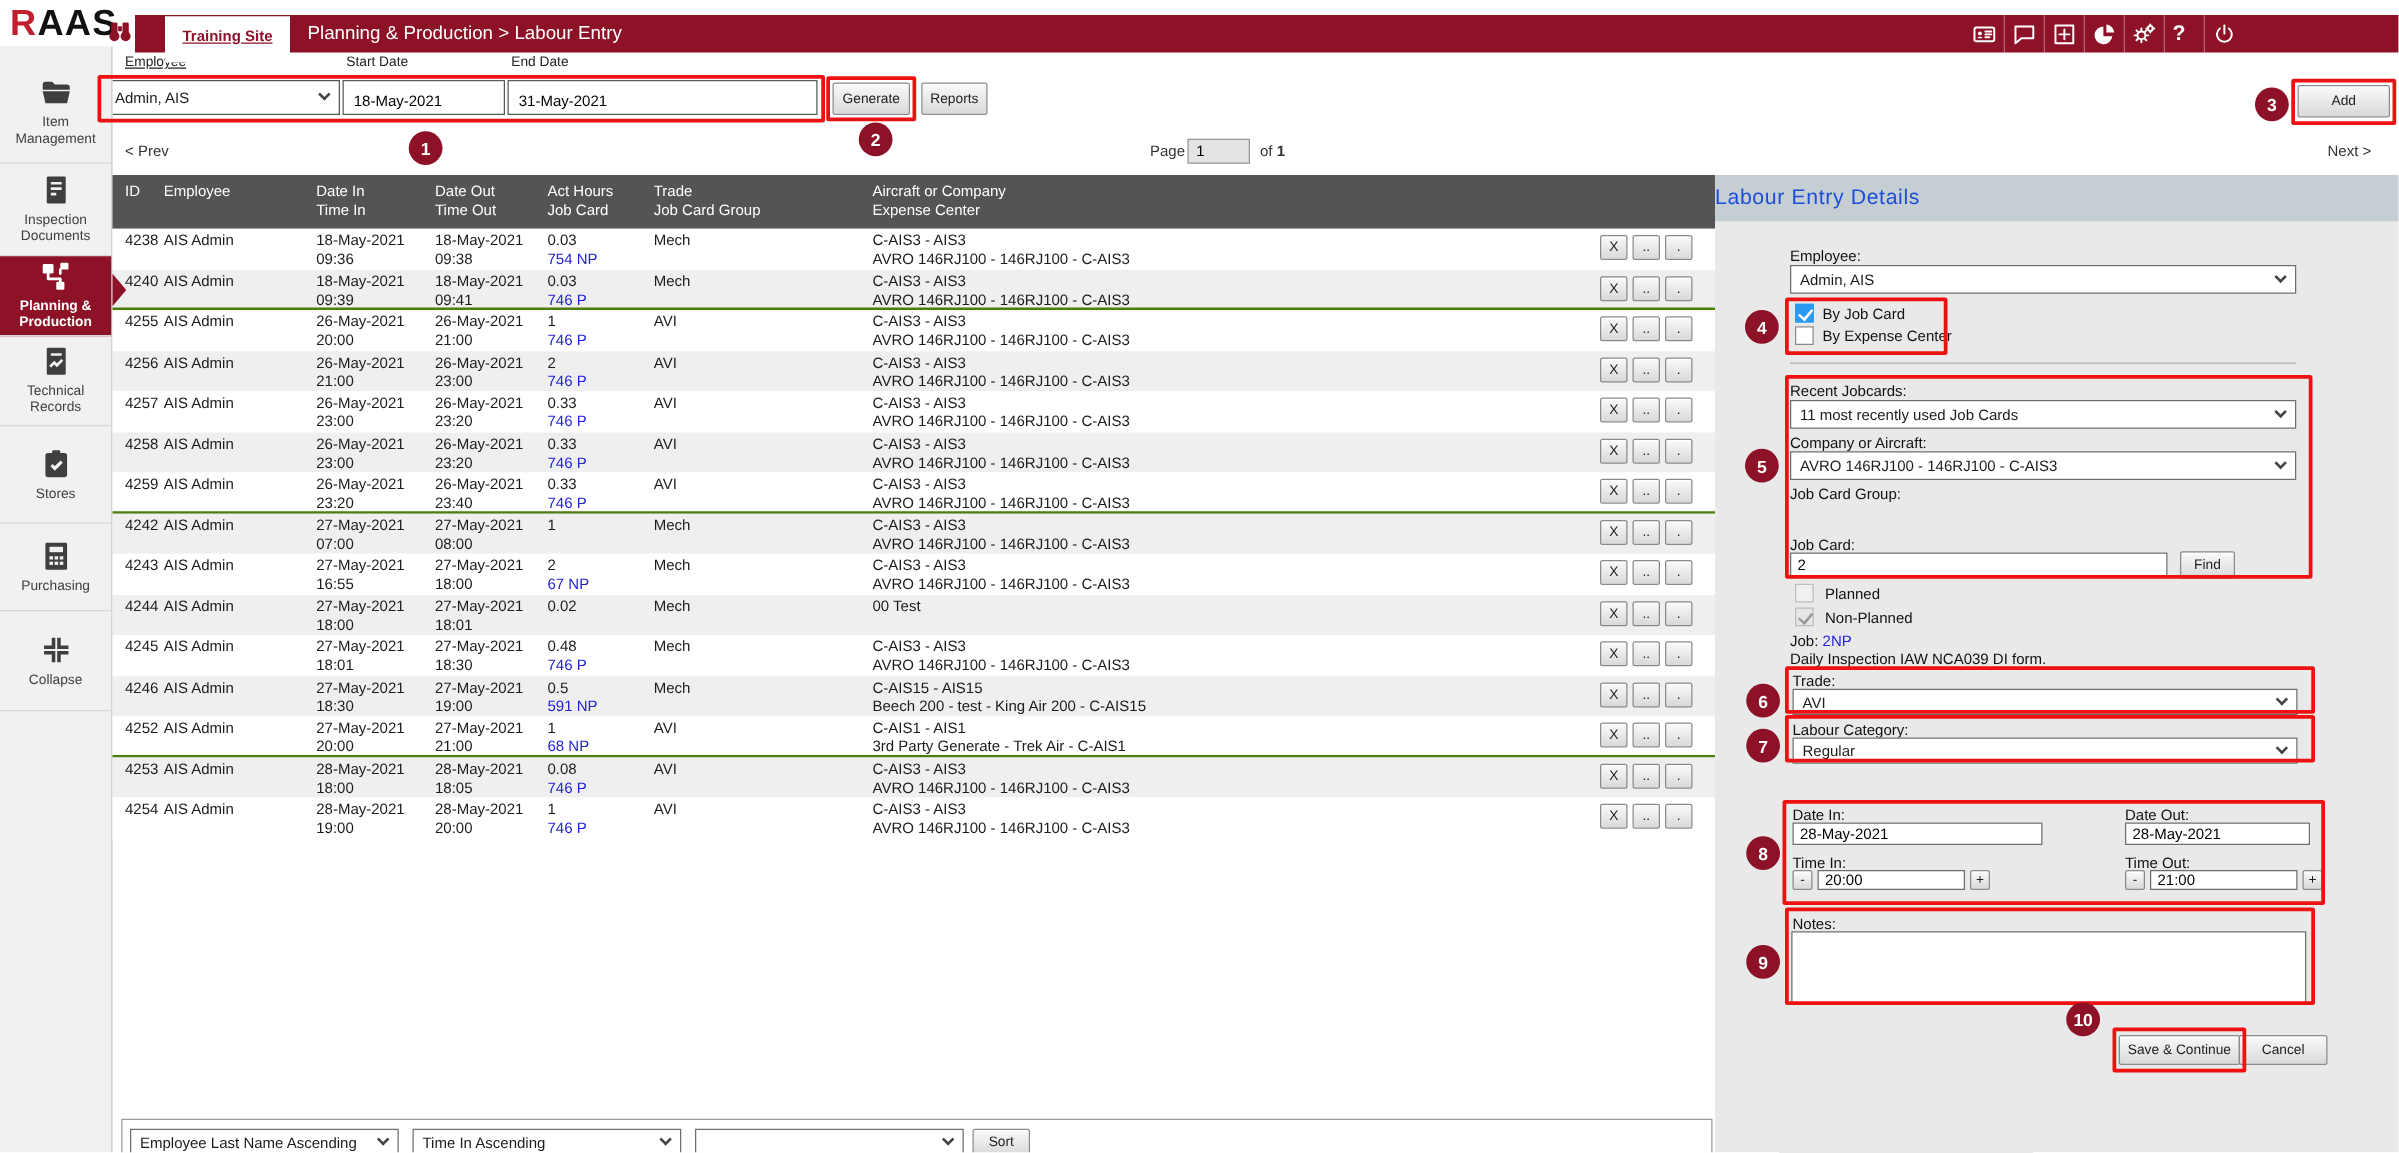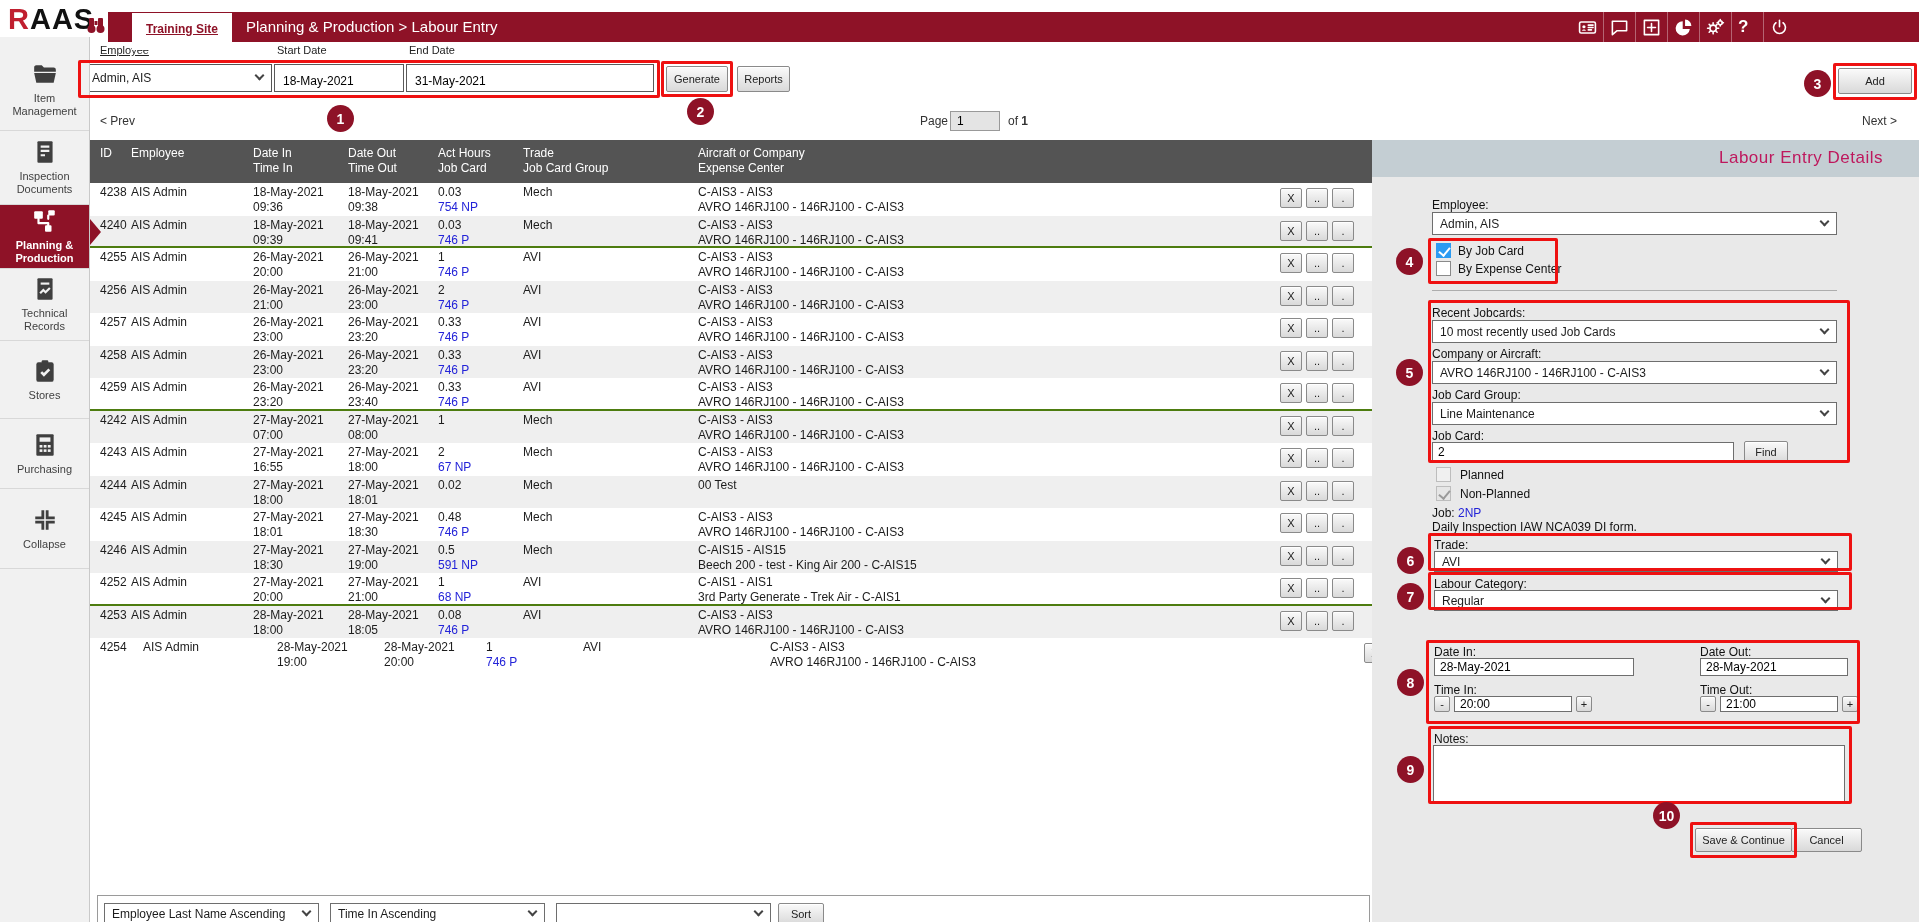--- a/index.html
+++ b/index.html
@@ -59,21 +59,21 @@
   .trow.alt{background:#efefef}
   .trow.sep{border-bottom:2px solid #4d7c0f}
   .cell{padding-top:2px;line-height:15px;font-size:12px;overflow:hidden;white-space:nowrap}
   .link{color:#2323d8;cursor:pointer}
   .acts{display:flex;gap:4px;padding-top:5px}
   .rbtn{width:22px;height:20px;font-size:11px}
 
   
   .panel{left:1372px;top:140px;width:547px;height:782px;background:#e9e9e9}
   .panel-band{position:absolute;left:0;top:0;width:100%;height:37px;background:#c4ced3;
-              color:#be185d;font-size:17px;text-align:right;padding:8px 36px 0 0;letter-spacing:.5px}
+              color:#1d4ed8;font-size:17px;text-align:left;padding:8px 36px 0 0;letter-spacing:.5px}
   .plabel{font-size:12px;color:#111}
   .cb{position:absolute;width:15px;height:15px;background:#fff;border:1px solid #8a8a8a}
   .cb.checked{background:#2b9bf2;border-color:#2b9bf2}
   .cb.checked::after{content:"";position:absolute;left:4px;top:1px;width:5px;height:9px;
      border-right:2px solid #fff;border-bottom:2px solid #fff;transform:rotate(40deg)}
   .cb.dis{background:#f0f0f0;border-color:#bdbdbd}
   .cb.dis.checked{background:#e6e6e6;border-color:#bdbdbd}
   .cb.dis.checked::after{border-color:#9a9a9a}
   .inp{position:absolute;background:#fff;border:1px solid #6e6e6e;font-size:12px;
        padding:0 5px;font-family:inherit}
@@ -780,21 +780,21 @@
         <div class="cell">
           <div>C-AIS3 - AIS3</div>
           <div>AVRO 146RJ100 - 146RJ100 - C-AIS3</div>
         </div>
         <div class="acts">
           <button class="btn rbtn">X</button>
           <button class="btn rbtn">..</button>
           <button class="btn rbtn">.</button>
         </div>
       </div>
-      <div class="abs trow" style="top: 638px; height: 32.5px; gap: 12px;">
+      <div class="abs trow" style="top: 638px; height: 32.5px;">
         <div class="cell">
           <div>4254</div>
           <div></div>
         </div>
         <div class="cell">
           <div>AIS Admin</div>
           <div></div>
         </div>
         <div class="cell">
           <div>28-May-2021</div>
@@ -831,27 +831,26 @@
     <div class="sel" style="left:60px;top:72px;width:405px;height:23px"><span>Admin, AIS</span><span class="chev"></span></div>
 
     <span class="cb checked" style="left:64px;top:103px"></span>
     <div class="abs plabel" style="left:86px;top:104px">By Job Card</div>
     <span class="cb" style="left:64px;top:121px"></span>
     <div class="abs plabel" style="left:86px;top:122px">By Expense Center</div>
 
     <div class="hrline" style="left:60px;top:150px;width:405px"></div>
 
     <div class="abs plabel" style="left:60px;top:166px">Recent Jobcards:</div>
-    <div class="sel" style="left:60px;top:180px;width:405px;height:23px"><span>10 most recently used Job Cards</span><span class="chev"></span></div>
+    <div class="sel" style="left:60px;top:180px;width:405px;height:23px"><span>11 most recently used Job Cards</span><span class="chev"></span></div>
 
     <div class="abs plabel" style="left:60px;top:207px">Company or Aircraft:</div>
     <div class="sel" style="left:60px;top:221px;width:405px;height:23px"><span>AVRO 146RJ100 - 146RJ100 - C-AIS3</span><span class="chev"></span></div>
 
     <div class="abs plabel" style="left:60px;top:248px">Job Card Group:</div>
-    <div class="sel" style="left:60px;top:262px;width:405px;height:23px"><span>Line Maintenance</span><span class="chev"></span></div>
 
     <div class="abs plabel" style="left:60px;top:289px">Job Card:</div>
     <input class="inp" style="left: 60px; top: 302px; width: 302px; height: 20px;" value="2">
     <button class="btn" style="position:absolute;left:372px;top:301px;width:44px;height:22px">Find</button>
 
     <span class="cb dis" style="left:64px;top:327px"></span>
     <div class="abs plabel" style="left:88px;top:328px">Planned</div>
     <span class="cb dis checked" style="left:64px;top:346px"></span>
     <div class="abs plabel" style="left:88px;top:347px">Non-Planned</div>
 

